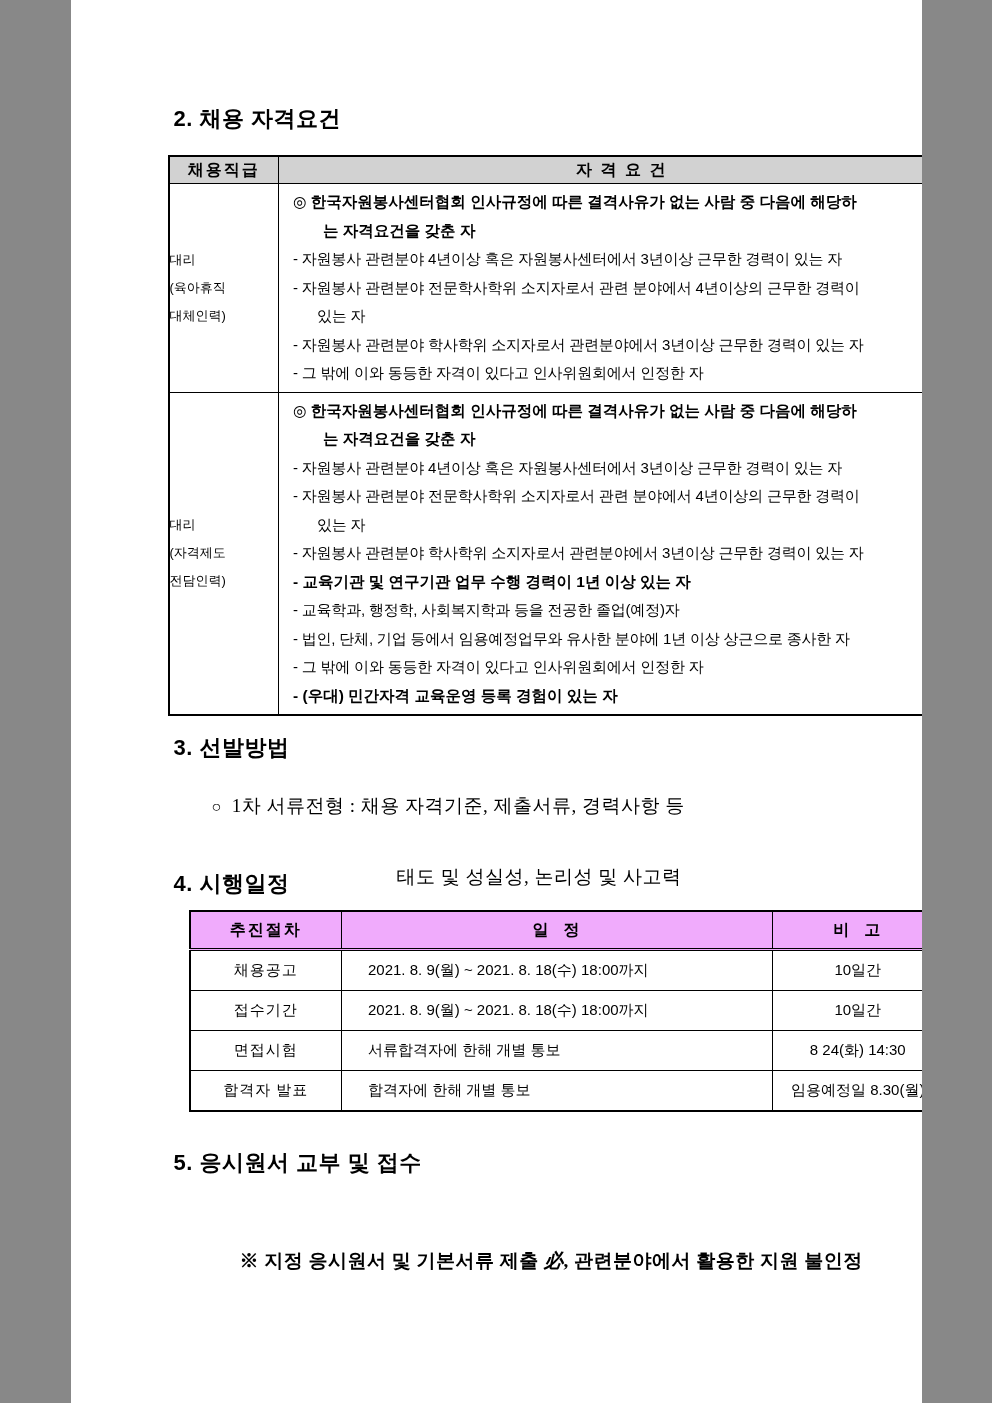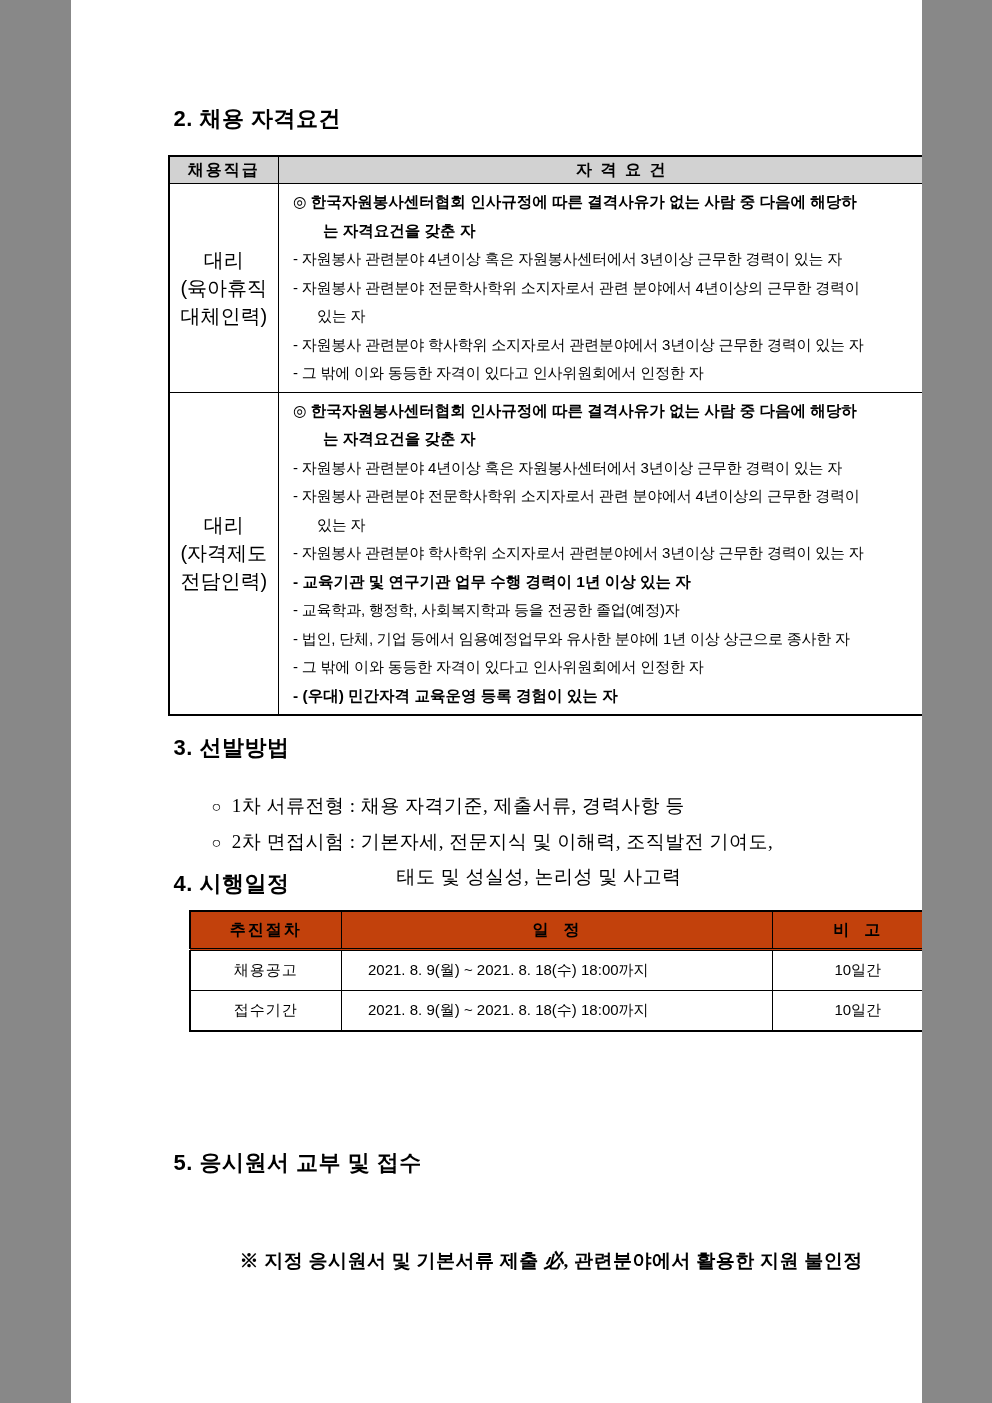--- a/index.html
+++ b/index.html
@@ -24,22 +24,22 @@
   .tbl th,.tbl td{border:1px solid #000;padding:0;}
   .tbl{border:2px solid #000;}
   #qual-table{left:97px;top:155px;width:799px;}
   #qual-table th{
     background:#d2d2d2;height:26px;
     font-size:16px;font-weight:bold;text-align:center;white-space:pre;
     letter-spacing:2px;
   }
   #qual-table .pos-col{width:110px;}
   #qual-table td.pos-cell{
-    text-align:center;vertical-align:middle;
-    font-size:20px;line-height:28px;white-space:pre;
+    text-align:left;vertical-align:middle;
+    font-size:13px;line-height:28px;white-space:pre;
   }
   #qual-table td.qual-cell{vertical-align:middle;margin-left:28px;}
   .qlist{padding:4px 4px 4px 14px;}
   .qline{
     font-size:15px;line-height:28.5px;white-space:nowrap;
     letter-spacing:-0.2px;
   }
   .qline.b{font-weight:bold;font-size:15.5px;letter-spacing:0;}
   .qline.i1{padding-left:30px;}
   .qline.i2{padding-left:24px;}
@@ -50,21 +50,21 @@
     position:absolute;
     font-family:"Liberation Serif","DejaVu Serif",serif;
     font-size:19px;white-space:pre;letter-spacing:0.5px;
   }
   .serif-line .marker{font-size:16px;margin-right:10px;}
   .note-line{font-weight:bold;font-family:"Liberation Serif","DejaVu Serif",serif;}
   .note-line .em{font-style:italic;}
   
   #sched-table{left:118px;top:910px;width:756px;}
   #sched-table th{
-    background:#c2410c;height:36px;
+    background:#f0abfc;height:36px;
     font-size:16px;font-weight:bold;text-align:center;white-space:pre;
     letter-spacing:2px;
     border-bottom:3px double #000;
   }
   #sched-table .c0h{width:152px;}
   #sched-table .c2h{width:171px;}
   #sched-table td{height:39px;font-size:15px;white-space:pre;}
   #sched-table td.c0{text-align:center;letter-spacing:1px;}
   #sched-table td.c1{text-align:left;padding-left:26px;}
   #sched-table td.c2{text-align:center;}
@@ -121,23 +121,20 @@
         </td>
       </tr>
     </tbody>
   </table>
 
   <div class="sec-title" style="left:103px;top:733px;text-align:right;">3. 선발방법</div>
 
   <div class="serif-line" style="left:120px;top:771px;">
     <span class="marker">○</span><span>1차 서류전형 : 채용 자격기준, 제출서류, 경력사항 등</span>
   </div>
-  <div class="serif-line" style="left:120px;top:807px;">
-    <span class="marker">○</span><span>2차 면접시험 : 기본자세, 전문지식 및 이해력, 조직발전 기여도,</span>
-  </div>
   <div class="serif-line" style="left:305px;top:842px;">
     <span>태도 및 성실성, 논리성 및 사고력</span>
   </div>
 
   <div class="sec-title" style="left:103px;top:869px;">4. 시행일정</div>
 
   <table class="tbl" id="sched-table">
     <colgroup>
         <col class="c0h">
         <col>
@@ -154,20 +151,30 @@
         <tr>
           <td class="c0">채용공고</td>
           <td class="c1">2021. 8. 9(월) ~ 2021. 8. 18(수) 18:00까지</td>
           <td class="c2">10일간</td>
         </tr>
         <tr>
           <td class="c0">접수기간</td>
           <td class="c1">2021. 8. 9(월) ~ 2021. 8. 18(수) 18:00까지</td>
           <td class="c2">10일간</td>
         </tr>
+        <tr>
+          <td class="c0">면접시험</td>
+          <td class="c1">서류합격자에 한해 개별 통보</td>
+          <td class="c2">8 24(화) 14:30</td>
+        </tr>
+        <tr>
+          <td class="c0">합격자 발표</td>
+          <td class="c1">합격자에 한해 개별 통보</td>
+          <td class="c2">임용예정일 8.30(월)</td>
+        </tr>
       </tbody>
   </table>
 
   <div class="sec-title" style="left:103px;top:1148px;">5. 응시원서 교부 및 접수</div>
 
   <div class="serif-line note-line" style="left:148px;top:1226px;">
     <span>※</span><span> 지정 응시원서 및 기본서류 제출 </span><span class="em">必</span><span>, 관련분야에서 활용한 지원 불인정</span>
   </div>
 
 </div>

